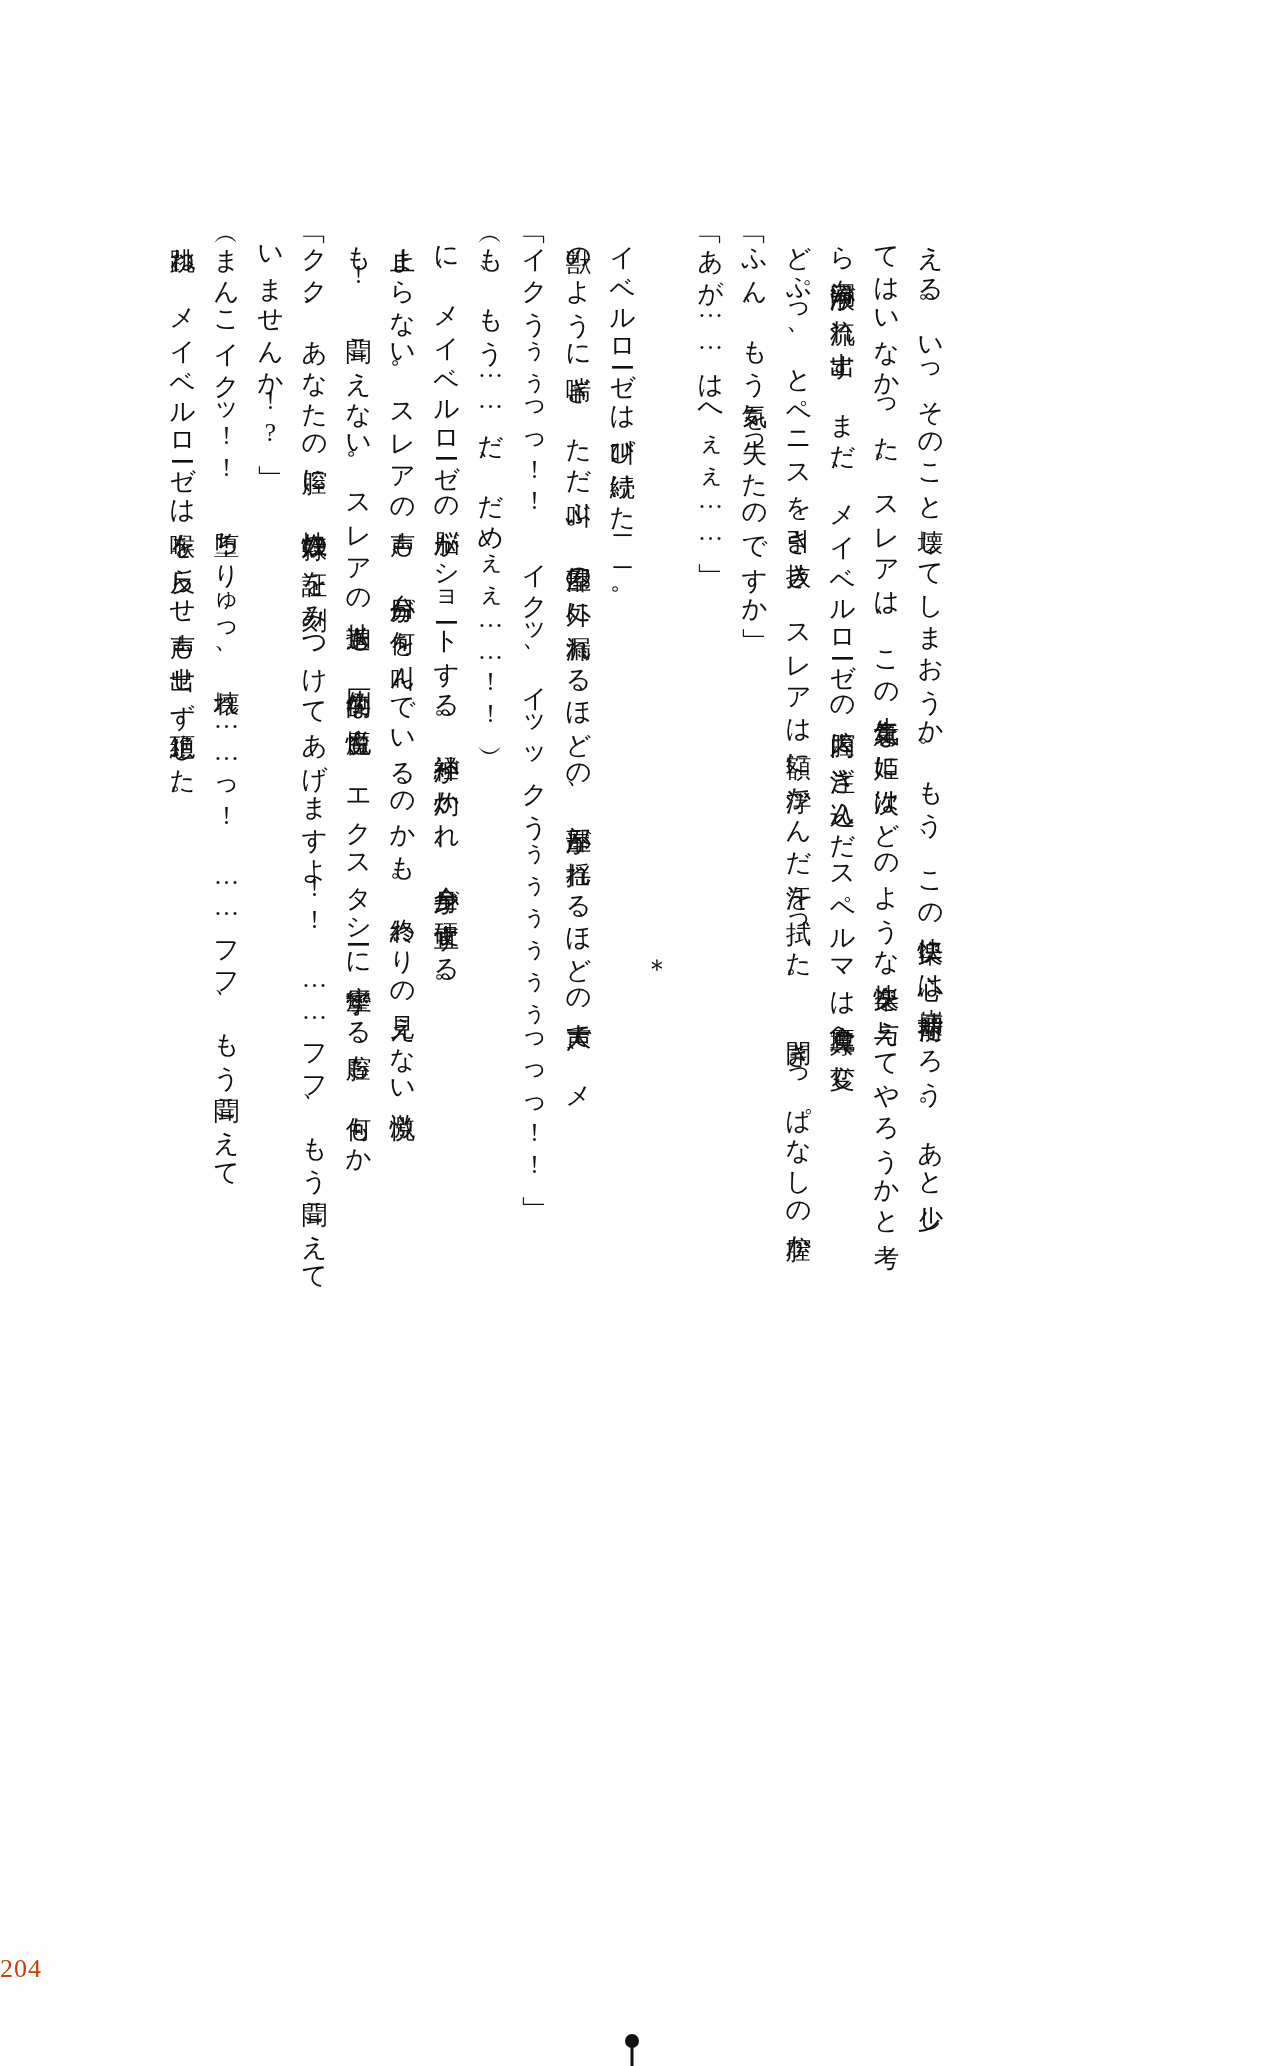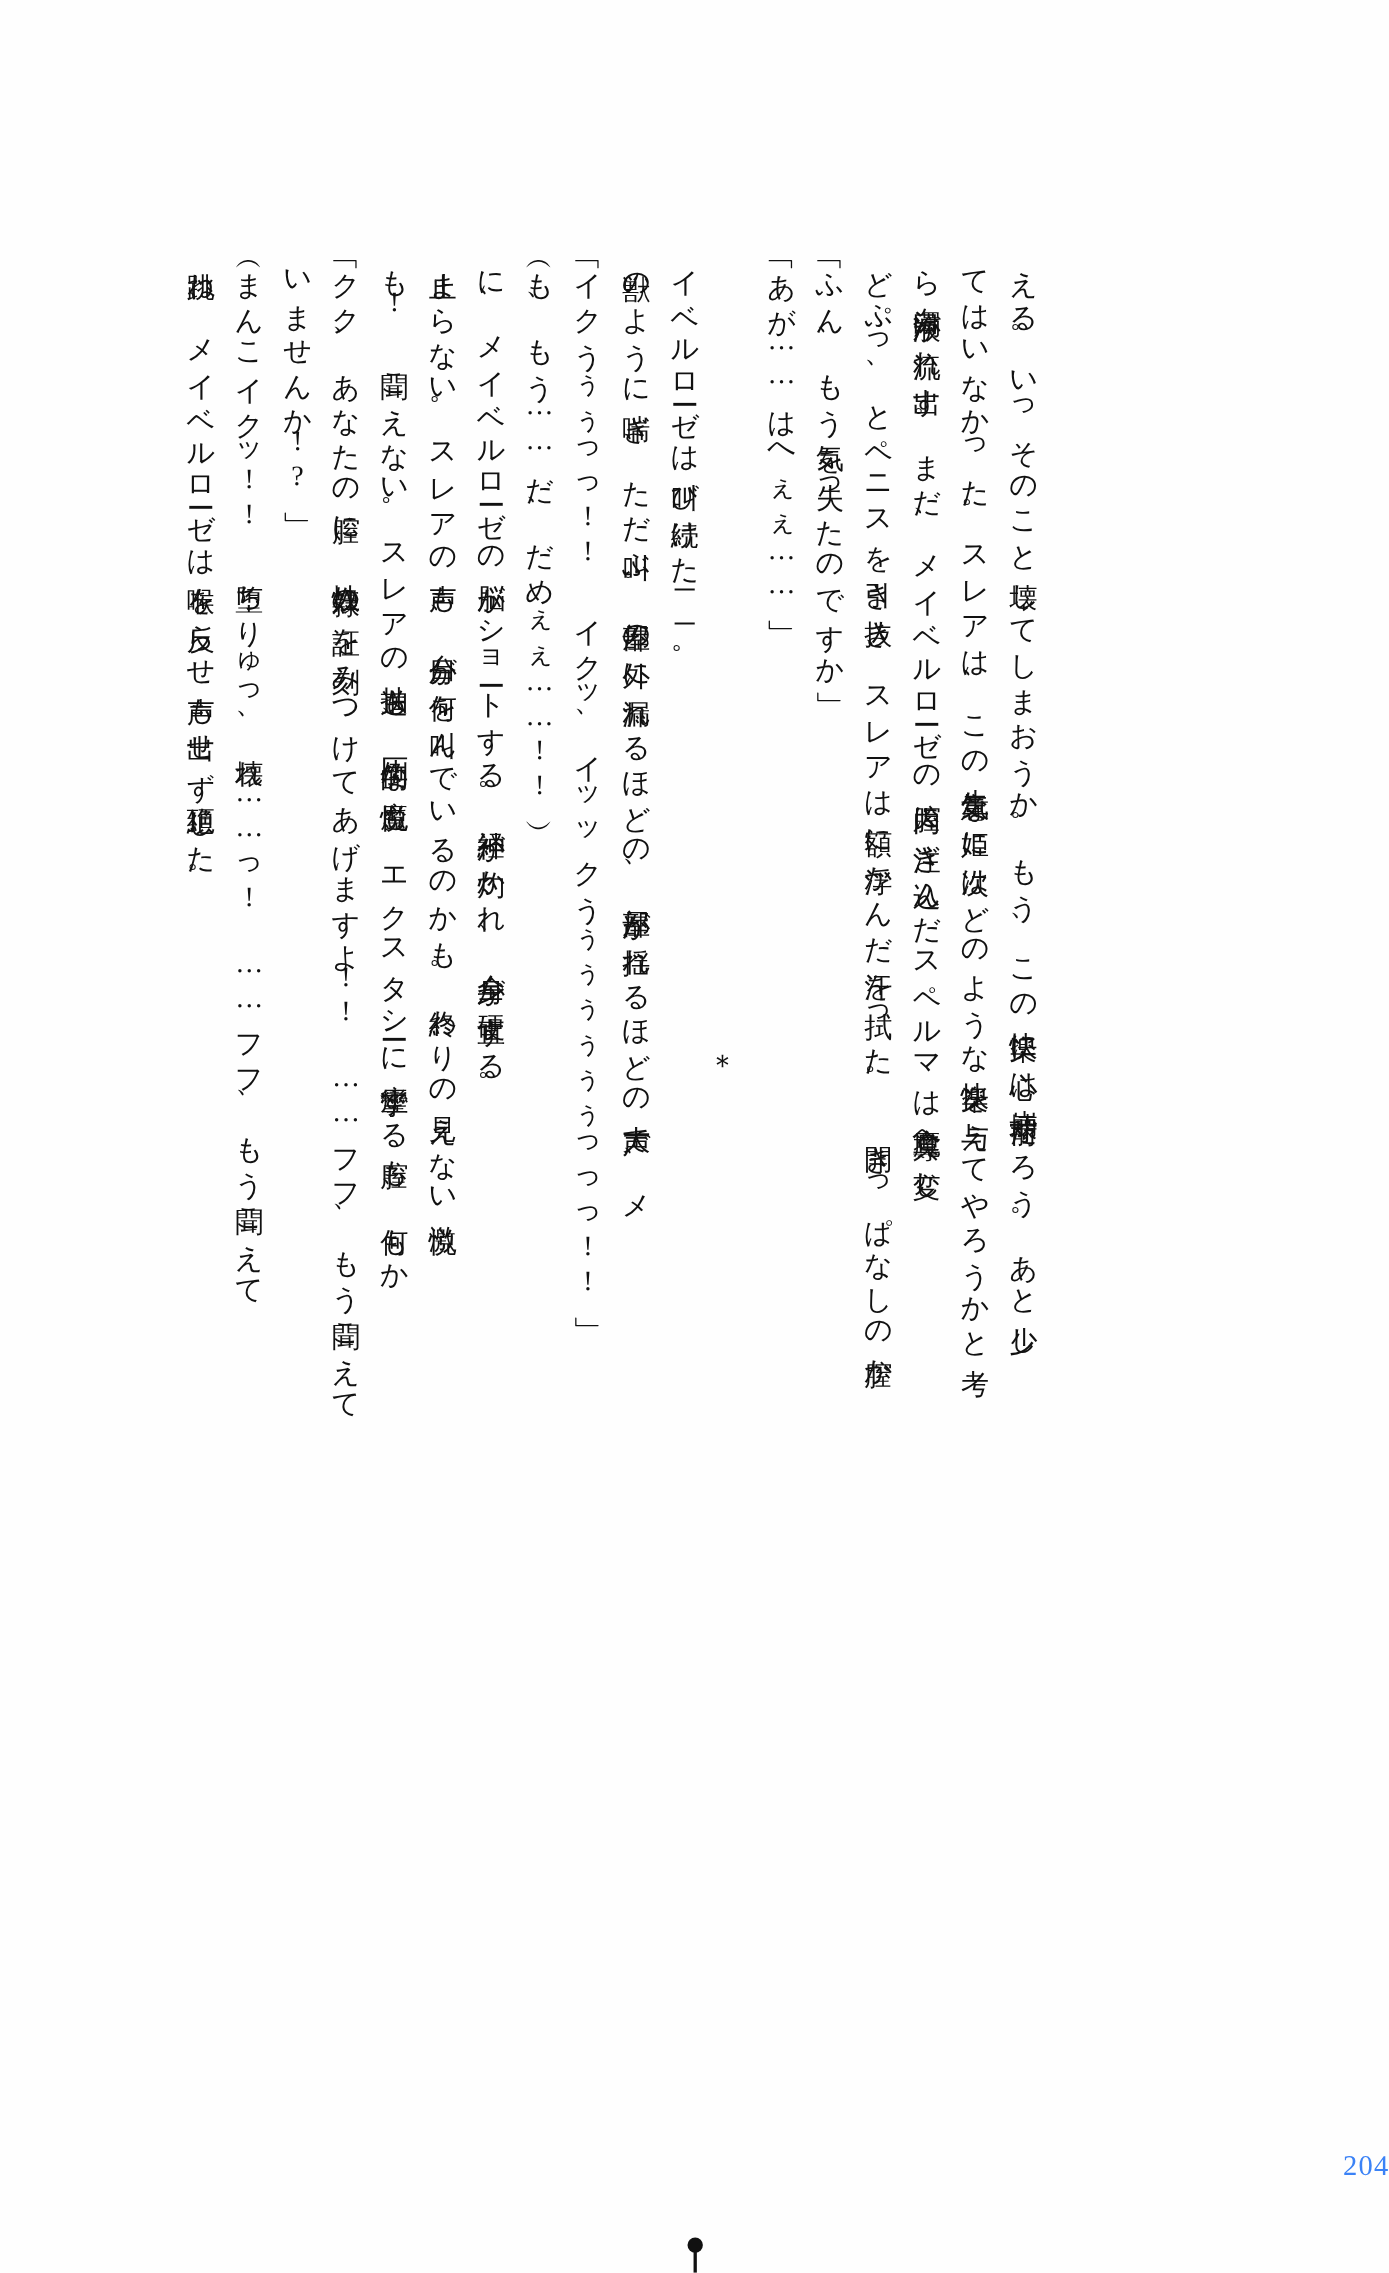--- a/index.html
+++ b/index.html
@@ -71,24 +71,24 @@
     transform: translateY(40px);
     font-size: 27px;
   }
 
   
   #folio {
     position: absolute;
     left: 0;
     right: 0;
     bottom: 82px;
-    text-align: right;
+    text-align: left;
     font-size: 26px;
     letter-spacing: 1px;
-    color: #3b82f6;
+    color: #c2410c;
     font-family: "Liberation Serif", "DejaVu Serif", serif;
   }
 
   
   #folio-mark {
     position: absolute;
     left: 50%;
     bottom: 18px;
     transform: translateX(-50%);
     width: 14px;

